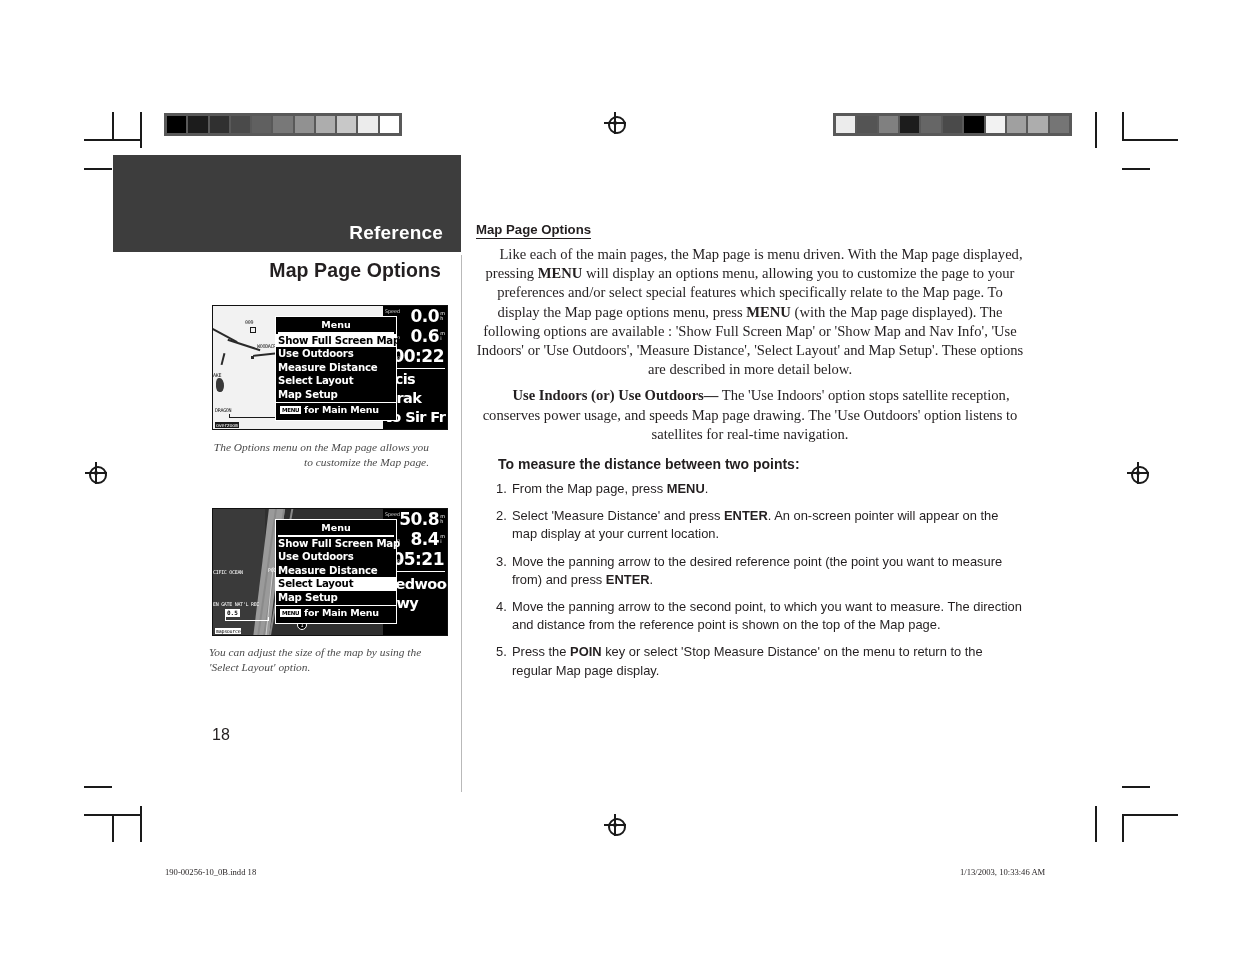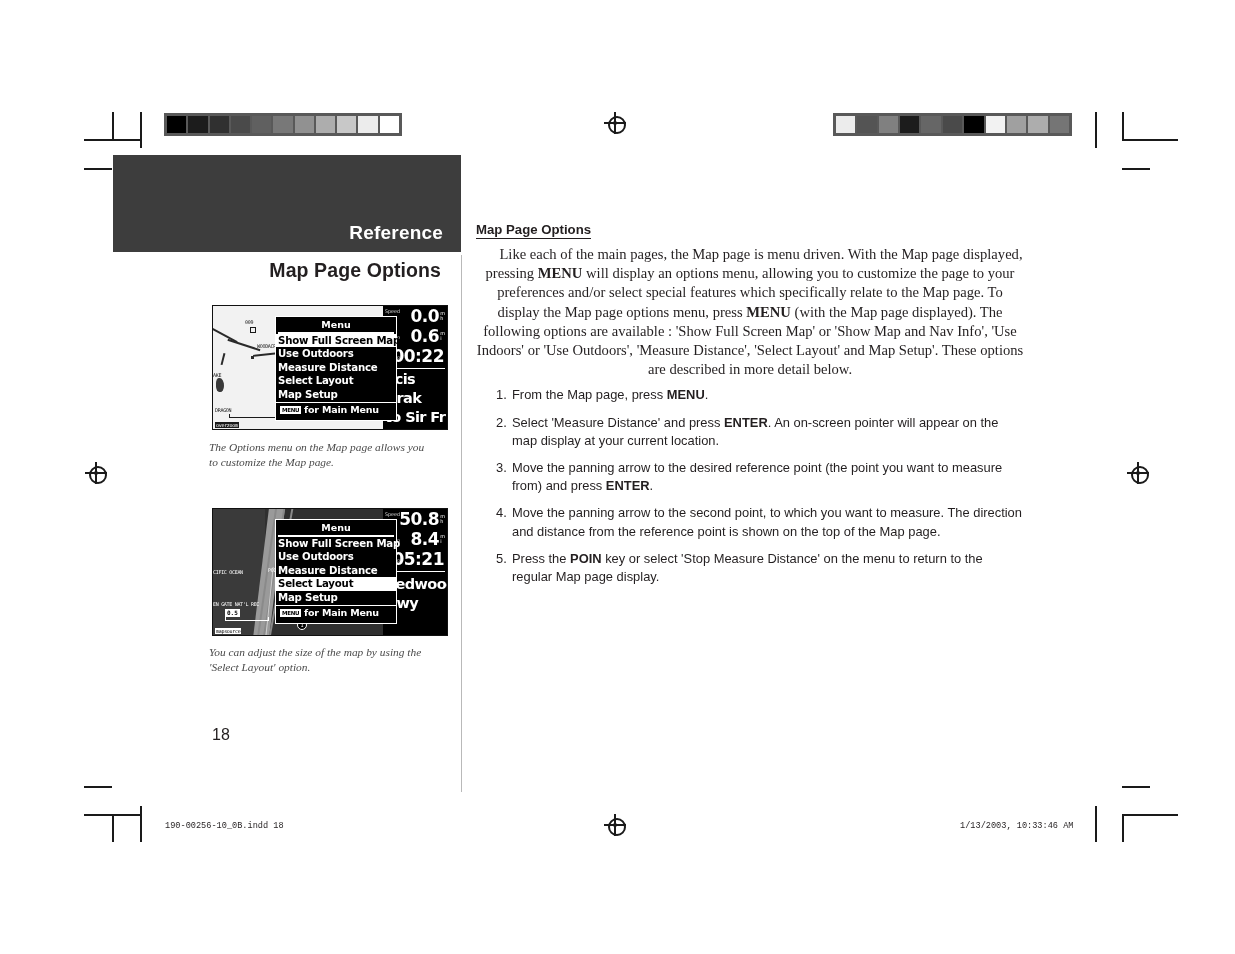--- a/index.html
+++ b/index.html
@@ -336,24 +336,25 @@
   }
   .menu .mfoot-text {
     font-family: "DejaVu Sans", sans-serif;
     font-weight: bold;
     font-size: 9.5px;
     letter-spacing: -0.2px;
   }
 
   .footer-text {
     position: absolute;
-    font-family: Liberation Mono, monospace;
+    font-family: Liberation Serif, serif;
     font-size: 8.6px;
     color: #231f20;
     white-space: nowrap;
+    margin-top: 46px;
   }
   .pointer-dot {
     position: absolute;
     width: 8px; height: 8px;
     border: 1px solid #ffffff;
     border-radius: 50%;
     background: #000000;
     color: #ffffff;
     font-size: 5px;
     line-height: 8px;
@@ -504,21 +505,21 @@
         <div class="mitem">Select Layout</div>
         <div class="mitem">Map Setup</div>
       </div>
     <div class="mfoot">
       <span class="keycap">MENU</span>
       <span class="mfoot-text">for Main Menu</span>
     </div>
   </div>
 </div>
 
-<div class="caption" style="left:209px; top:440px; width:220px;">The Options menu on the Map page allows you to customize the Map page.</div>
+<div class="caption" style="left:209px; top:440px; width:220px;text-align:right;">The Options menu on the Map page allows you to customize the Map page.</div>
 
 <div class="gps" style="left:212px; top:508px; width:236px; height:128px;">
   <div class="mapzone map-dark" style="width:172px;">
     <div class="ocean" style="left:0; top:0; width:52px; height:128px;"></div>
     <div class="landband" style="left:48px; top:0; width:16px; height:128px; transform:skewX(-7deg);"></div>
     <div class="hwy" style="left:53px; top:0; width:2px; height:128px; transform:skewX(-8deg);"></div>
     <div class="hwy" style="left:60px; top:0; width:2px; height:128px; transform:skewX(-9deg);"></div>
     <div class="hwy" style="left:67px; top:0; width:2px; height:128px; transform:skewX(-10deg);"></div>
     <div class="hwy" style="left:56px; top:58px; width:1.4px; height:70px; background:#cfcfcf; transform:skewX(-6deg);"></div>
     <div class="town-label" style="left:0px; top:60px;">CIFIC OCEAN</div>
@@ -577,21 +578,23 @@
 </div>
 
 <div class="caption" style="left:209px; top:645px; width:236px;">You can adjust the size of the map by using the 'Select Layout' option.</div>
 
 <div class="page-number" style="left:212px; top:726px;">18</div>
 
 <div class="main-col">
   <div class="sec-head">Map Page Options</div>
   <div id="paras">
       <p class="body indent">Like each of the main pages, the Map page is menu driven.  With the Map page displayed, pressing <b>MENU</b> will display an options menu, allowing you to customize the page to your preferences and/or select special features which specifically relate to the Map page.  To display the Map page options menu, press <b>MENU</b> (with the Map page displayed).  The following options are available : 'Show Full Screen Map' or 'Show Map and Nav Info', 'Use Indoors' or 'Use Outdoors', 'Measure Distance', 'Select Layout' and Map Setup'.  These options are described in more detail below.</p>
+      <p class="body indent"><b>Use Indoors (or) Use Outdoors—</b> The 'Use Indoors' option stops satellite reception, conserves power usage, and speeds Map page drawing. The 'Use Outdoors' option listens to satellites for real-time navigation.</p>
     </div>
+  <div class="proc-head">To measure the distance between two points:</div>
   <ol class="steps" id="steps">
       <li><span class="num">1.</span>From the Map page, press <b>MENU</b>.</li>
       <li><span class="num">2.</span>Select 'Measure Distance' and press <b>ENTER</b>.  An on-screen pointer will appear on the map display at your current location.</li>
       <li><span class="num">3.</span>Move the panning arrow to the desired reference point (the point you want to measure from) and press <b>ENTER</b>.</li>
       <li><span class="num">4.</span>Move the panning arrow to the second point, to which you want to measure. The direction and distance from the reference point is shown on the top of the Map page.</li>
       <li><span class="num">5.</span>Press the <b>POIN</b> key or select 'Stop Measure Distance' on the menu to return to the regular Map page display.</li>
     </ol>
 </div>
 
 <div class="footer-text" style="left:165px; top:821px;">190-00256-10_0B.indd   18</div>

